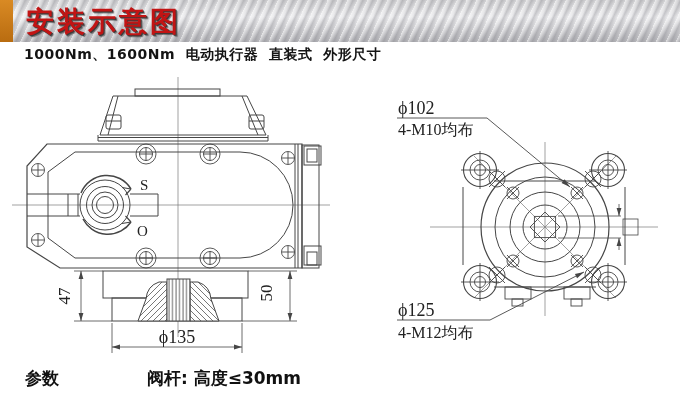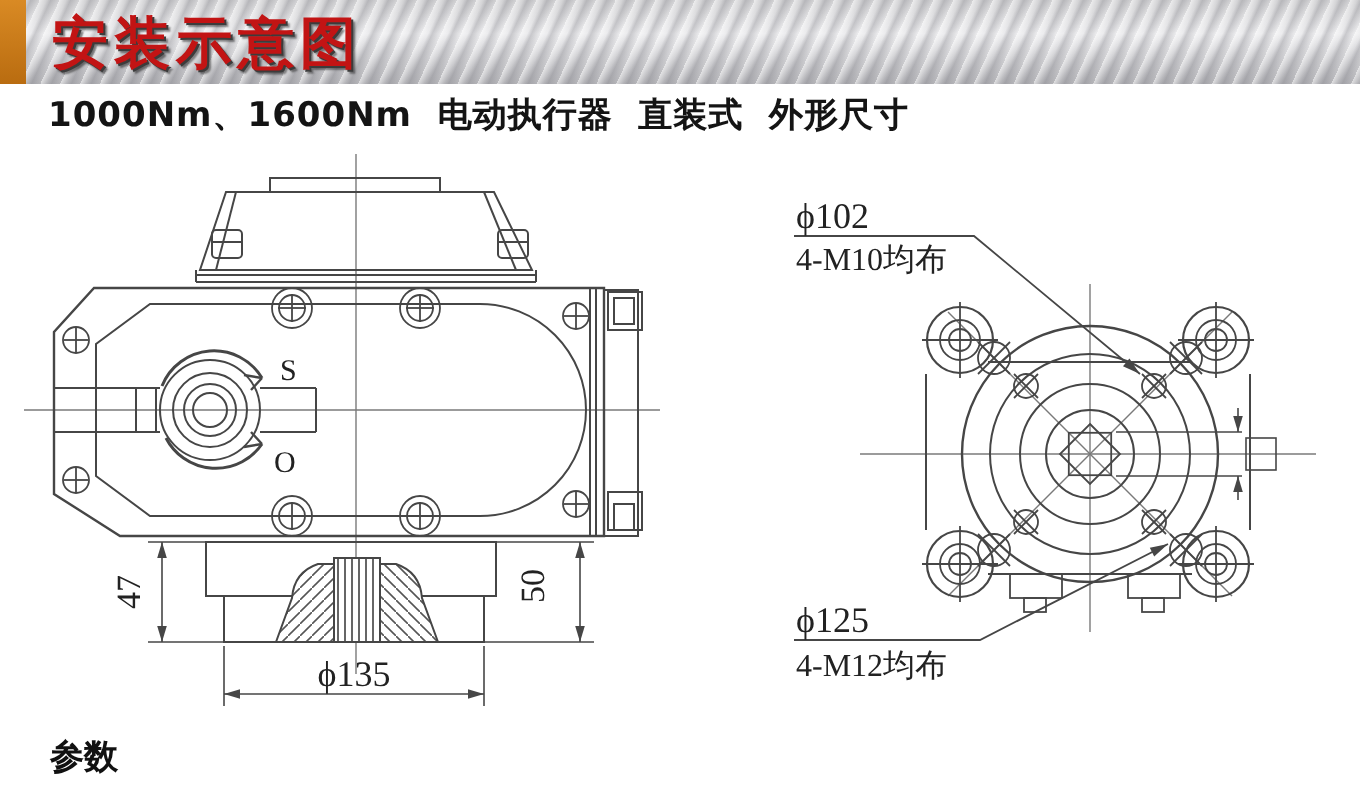--- a/index.html
+++ b/index.html
@@ -9,21 +9,21 @@
   .header{position:absolute;left:0;top:0;width:680px;height:42px;
     background:
       repeating-linear-gradient(115deg, rgba(255,255,255,.55) 0px, rgba(255,255,255,0) 3px,
         rgba(110,110,118,.28) 5px, rgba(255,255,255,0) 9px),
       linear-gradient(180deg,#d2d2d4 0%,#ececee 40%,#b4b4b8 100%);}
   .accent{position:absolute;left:0;top:0;width:13px;height:42px;
     background:linear-gradient(180deg,#d98a24,#b96c10);}
   .title{position:absolute;left:26px;top:3px;font-size:28px;font-weight:bold;letter-spacing:3px;
     color:#c21414;text-shadow:1px 1px 0 #3c3c3c,2px 2px 1px rgba(0,0,0,.45);white-space:pre;}
   
-  .subtitle{position:absolute;left:24px;top:46px;font-size:17px;font-weight:bold;color:#141414;
+  .subtitle{position:absolute;left:24px;top:46px;font-size:14px;font-weight:bold;color:#141414;
     white-space:pre;letter-spacing:.5px;}
   
   .params{position:absolute;left:25px;top:367px;font-size:17px;font-weight:bold;color:#111;
     white-space:pre;display:flex;align-items:center;}
   .params span{white-space:pre;}
   .gap-a{width:22px;} .gap-b{width:14px;} .gap-c{width:26px;}
   
   svg{position:absolute;left:0;top:0;}
   .dimtxt{font-family:"Liberation Serif","DejaVu Serif",serif;fill:#222;}
 </style>
@@ -330,15 +330,16 @@
         <text class="dimtxt" font-size="16" stroke="none" x="398" y="338">4-M12均布</text>
       </g>
     </g>
   </svg>
 
   <div class="params">
     <span>参数</span><span class="gap-a"></span>
     <span class="gap-b"></span>
     <span class="gap-c"></span>
     <span class="gap-c"></span>
+    <span>阀杆: 高度≤30mm</span>
   </div>
 
 </div>
 
 </body></html>

